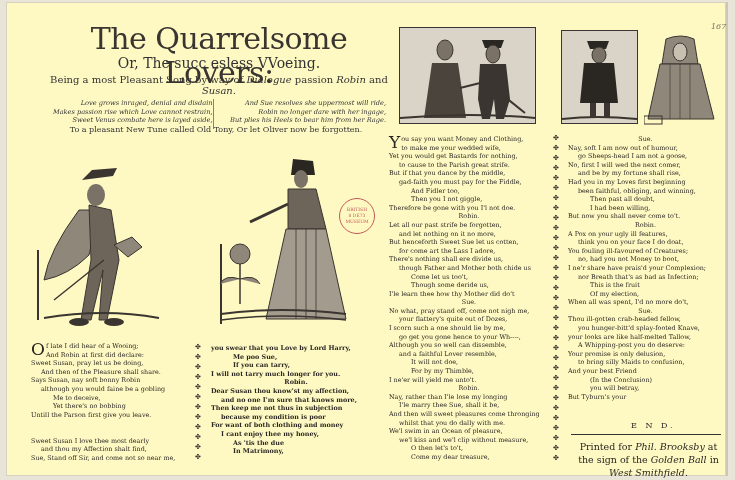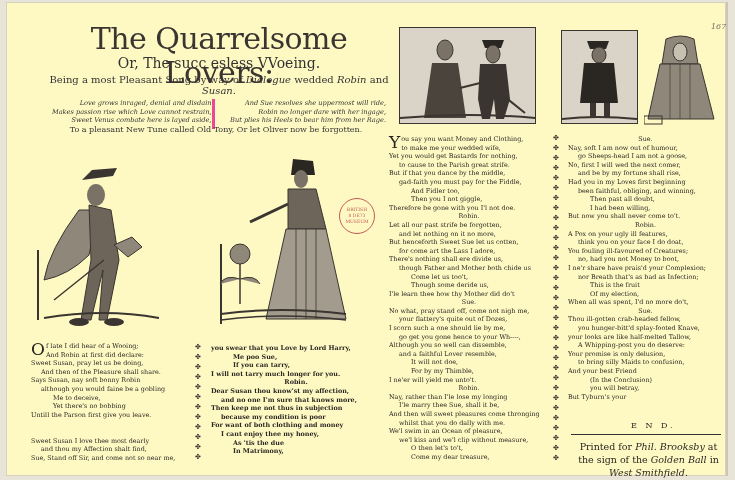--- a/index.html
+++ b/index.html
@@ -20,21 +20,21 @@
       color: #3a3530; line-height: 34px;
     }
     .subtitle { position: absolute; left: 28px; top: 53px; width: 370px; text-align: center; font-size: 14px; color: #333; }
     .subtitle2 { position: absolute; left: 28px; top: 72px; width: 370px; text-align: center; font-size: 10px; color: #333; }
     .subtitle2 i { font-style: italic; }
     .argument {
       position: absolute; left: 40px; top: 97px; width: 340px; height: 30px;
       display: flex; font-size: 6.6px; font-style: italic; color: #333; line-height: 8.6px;
     }
     .argument .col { flex: 1; white-space: nowrap; text-align: right; }
-    .argument .col.right { border-left: 3px solid #ec4899; padding-left: 6px; }
+    .argument .col.right { border-left: 1px solid #ec4899; padding-left: 6px; }
     .tune { position: absolute; left: 40px; top: 123px; width: 340px; text-align: center; font-size: 8px; color: #333; white-space: nowrap; }
 
     .cut { position: absolute; background: #d9d4c7; border: 1px solid #3a3530; overflow: hidden; }
     .cut.noborder { border: none; background: transparent; }
 
     .stamp {
       position: absolute; left: 333px; top: 196px; width: 34px; height: 34px; border-radius: 50%;
       border: 1px solid #c05a5a; color: #c05a5a; font-size: 4.5px; text-align: center;
       display: flex; flex-direction: column; justify-content: center; line-height: 6px;
     }
@@ -59,21 +59,21 @@
     .pagenum { position: absolute; left: 705px; top: 20px; font-size: 8px; color: #7a6f60; font-style: italic; }
   </style>
 </head>
 <body>
 
 <div class="sheet">
 
   <div class="title">The Quarrelsome Lovers:</div>
   <div class="subtitle">Or, The succ esless VVoeing.</div>
   <div class="subtitle2">
-    <span>Being a most Pleasant Song by way of </span><i>Dialogue</i><span> wedded </span><i>Robin</i><span> and </span><i>Susan</i><span>.</span>
+    <span>Being a most Pleasant Song by way of </span><i>Dialogue</i><span> passion </span><i>Robin</i><span> and </span><i>Susan</i><span>.</span>
   </div>
 
   <div class="argument">
     <div class="col left">
       <span class="l" style="display:block">Love grows inraged, denial and disdain</span>
       <span class="l" style="display:block">Makes passion rise which Love cannot restrain,</span>
       <span class="l" style="display:block">Sweet Venus combate here is layed aside,</span>
     </div>
     <div class="col right">
       <span class="l" style="display:block">And Sue resolves she uppermost will ride,</span>

